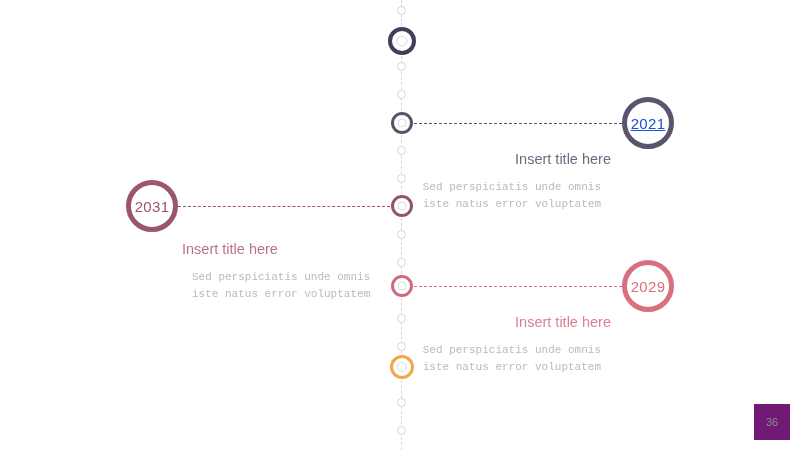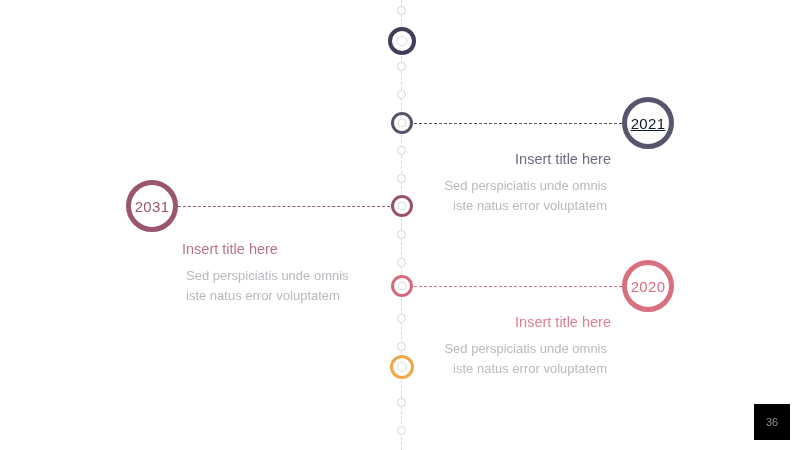--- a/index.html
+++ b/index.html
@@ -97,38 +97,39 @@
     position: absolute;
     width: 230px;
   }
   .tb-title {
     font-size: 14.5px;
     font-weight: 400;
     line-height: 1.3;
     margin: 0 0 7px 0;
   }
   .tb-body {
-    font-size: 13px;
+    font-size: 11px;
     font-weight: 400;
     line-height: 1.55;
     color: #b9b9bf;
-    margin: 4px;
+    margin: 10px;
     white-space: pre-line;
+    font-family: Liberation Mono, monospace;
   }
   .align-right { text-align: right; }
   .align-left  { text-align: left; }
 
   
   #page-num {
     position: absolute;
     right: 10px;
     bottom: 10px;
     width: 36px;
     height: 36px;
-    background: #000000;
+    background: #701a75;
     display: flex;
     align-items: center;
     justify-content: center;
     font-size: 11px;
     color: #8e8e95;
   }
 </style>
 </head>
 <body>
 
@@ -173,27 +174,27 @@
     </div>
 
   <div id="connectors-layer">
       <div class="connector" style="left: 414px; top: 123px; width: 208px; border-top-color: rgb(88, 86, 110);"></div>
       <div class="connector" style="left: 178px; top: 206px; width: 212px; border-top-color: rgb(154, 85, 112);"></div>
       <div class="connector" style="left: 414px; top: 286px; width: 208px; border-top-color: rgb(217, 112, 127);"></div>
     </div>
 
   <div id="bubbles-layer">
       <div class="year-bubble" style="width: 52px; height: 52px; left: 622px; top: 97px; border: 5px solid rgb(88, 86, 110);">
-        <span class="year-label" style="color: #0f172a; text-decoration: underline;">2021</span>
+        <span class="year-label" style="color: #1d4ed8; text-decoration: underline;">2021</span>
       </div>
       <div class="year-bubble" style="width: 52px; height: 52px; left: 126px; top: 180px; border: 5px solid rgb(154, 85, 112);">
         <span class="year-label" style="color: rgb(154, 85, 112);">2031</span>
       </div>
       <div class="year-bubble" style="width: 52px; height: 52px; left: 622px; top: 260px; border: 5px solid rgb(217, 112, 127);">
-        <span class="year-label" style="color: rgb(217, 112, 127);">2020</span>
+        <span class="year-label" style="color: rgb(217, 112, 127);">2029</span>
       </div>
     </div>
 
   <div id="texts-layer">
       <div class="text-block align-right" style="left: 381px; top: 150px;">
         <p class="tb-title" style="color: rgb(109, 107, 128);">Insert title here</p>
         <p class="tb-body">Sed perspiciatis unde omnis
 iste natus error voluptatem</p>
       </div>
       <div class="text-block align-left" style="left: 182px; top: 240px;">

